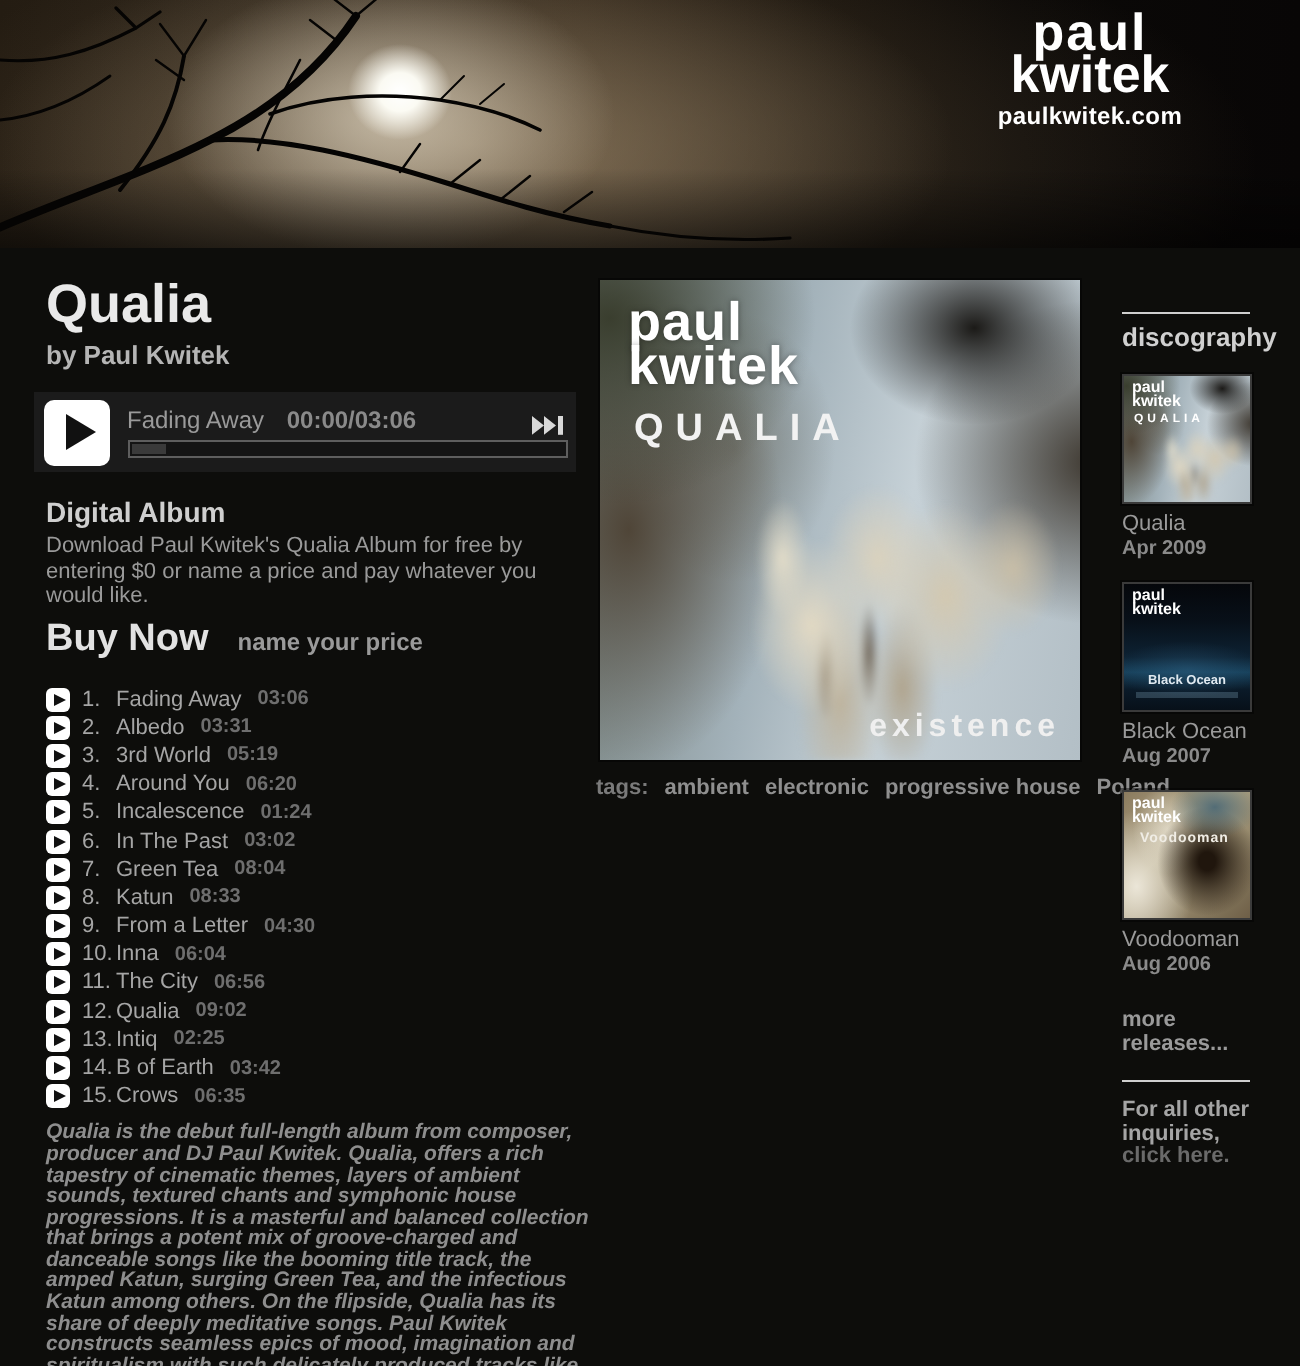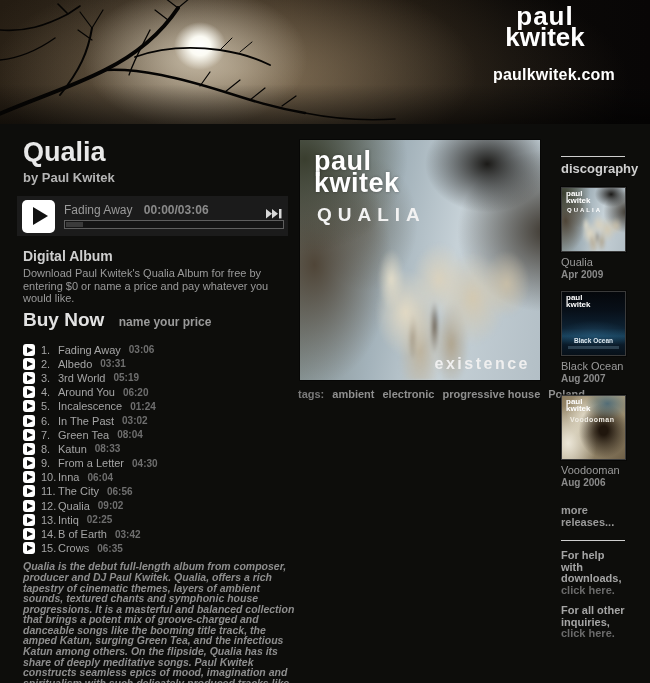--- a/index.html
+++ b/index.html
@@ -24,30 +24,30 @@
       linear-gradient(90deg, #241c12 0%, #2a2218 20%, #231a10 45%, #15100a 62%, #0b0907 78%, #080606 100%);
     overflow:hidden;
   }
   .branches { position:absolute; left:0; top:0; }
   .banner-logo {
     position:absolute; left:493px; top:6px; width:104px; text-align:center;
     color:#ffffff; line-height:0.82; cursor:pointer;
   }
   .banner-logo .l1 { font-size:26px; font-weight:bold; letter-spacing:1px; }
   .banner-logo .l2 { font-size:26px; font-weight:bold; letter-spacing:0px; display:block; }
-  .banner-logo .dom { display:block; font-size:16px; font-weight:bold; letter-spacing:0.2px; margin-top:19px; }
+  .banner-logo .dom { display:block; font-size:12px; font-weight:bold; letter-spacing:0.2px; margin-top:5px; }
 
   
   .left-col { position:absolute; left:23px; top:137px; width:276px; }
   h1.album-title { font-size:27px; line-height:30px; font-weight:bold; color:#e9e9e9; }
   .byline { font-size:13px; font-weight:bold; color:#b5b5b5; margin-top:3px; }
 
   .player {
     margin:11px 0 0 -6px; width:271px; height:40px; background:#1b1b1b;
-    display:flex; align-items:center; padding:3px 5px; position:relative;
+    display:flex; align-items:center; padding:3px 5px; position:relative;justify-content:center;
   }
   .play-btn {
     width:33px; height:33px; background:#ffffff; border-radius:5px;
     display:flex; align-items:center; justify-content:center; cursor:pointer; flex:0 0 auto;
   }
   .play-btn .tri {
     width:0; height:0; margin-left:4px;
     border-left:15px solid #111; border-top:9px solid transparent; border-bottom:9px solid transparent;
   }
   .player-right { flex:1; padding-left:9px; position:relative; }
@@ -384,16 +384,15 @@
           </div>
           <div class="art-text vd-title">Voodooman</div>
         </div>
         <div class="rel-title">Voodooman</div>
         <div class="rel-date">Aug 2006</div>
       </div>
     </div>
   <div class="more-rel">more releases...</div>
   <div class="divider d2"></div>
   <div id="help-list">
-      <p class="help-item"><span class="help-text">For help with downloads, </span><span class="help-link">click here.</span></p>
       <p class="help-item"><span class="help-text">For all other inquiries, </span><span class="help-link">click here.</span></p>
     </div>
 </div>
 
 </body></html>

